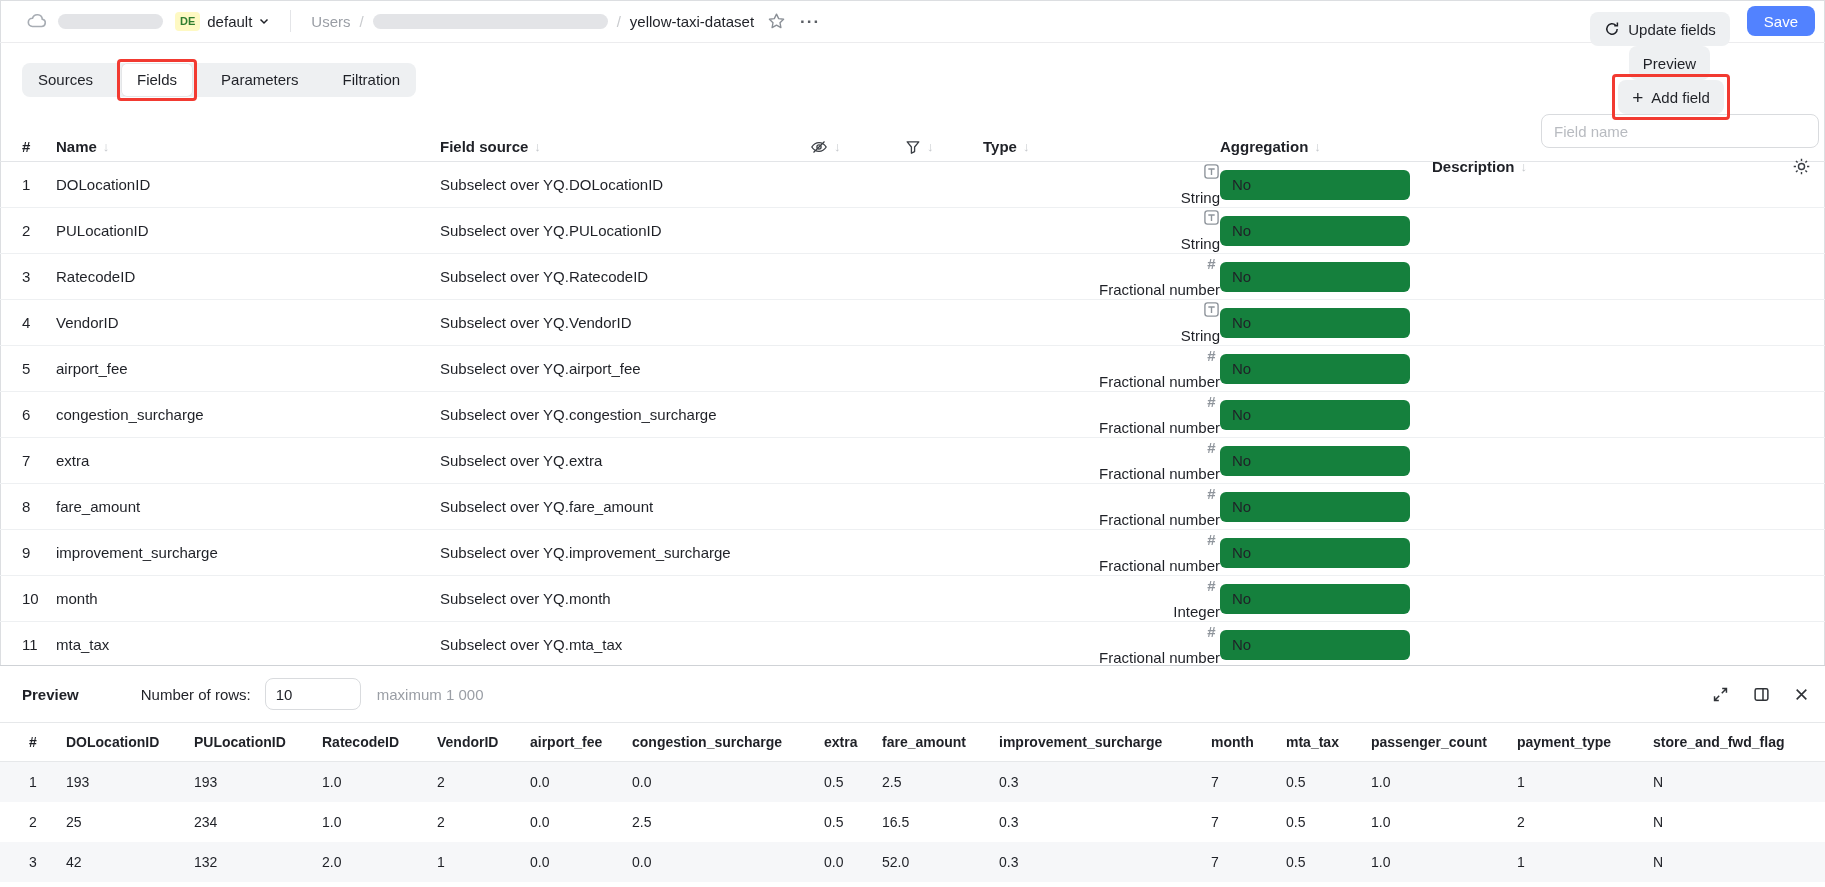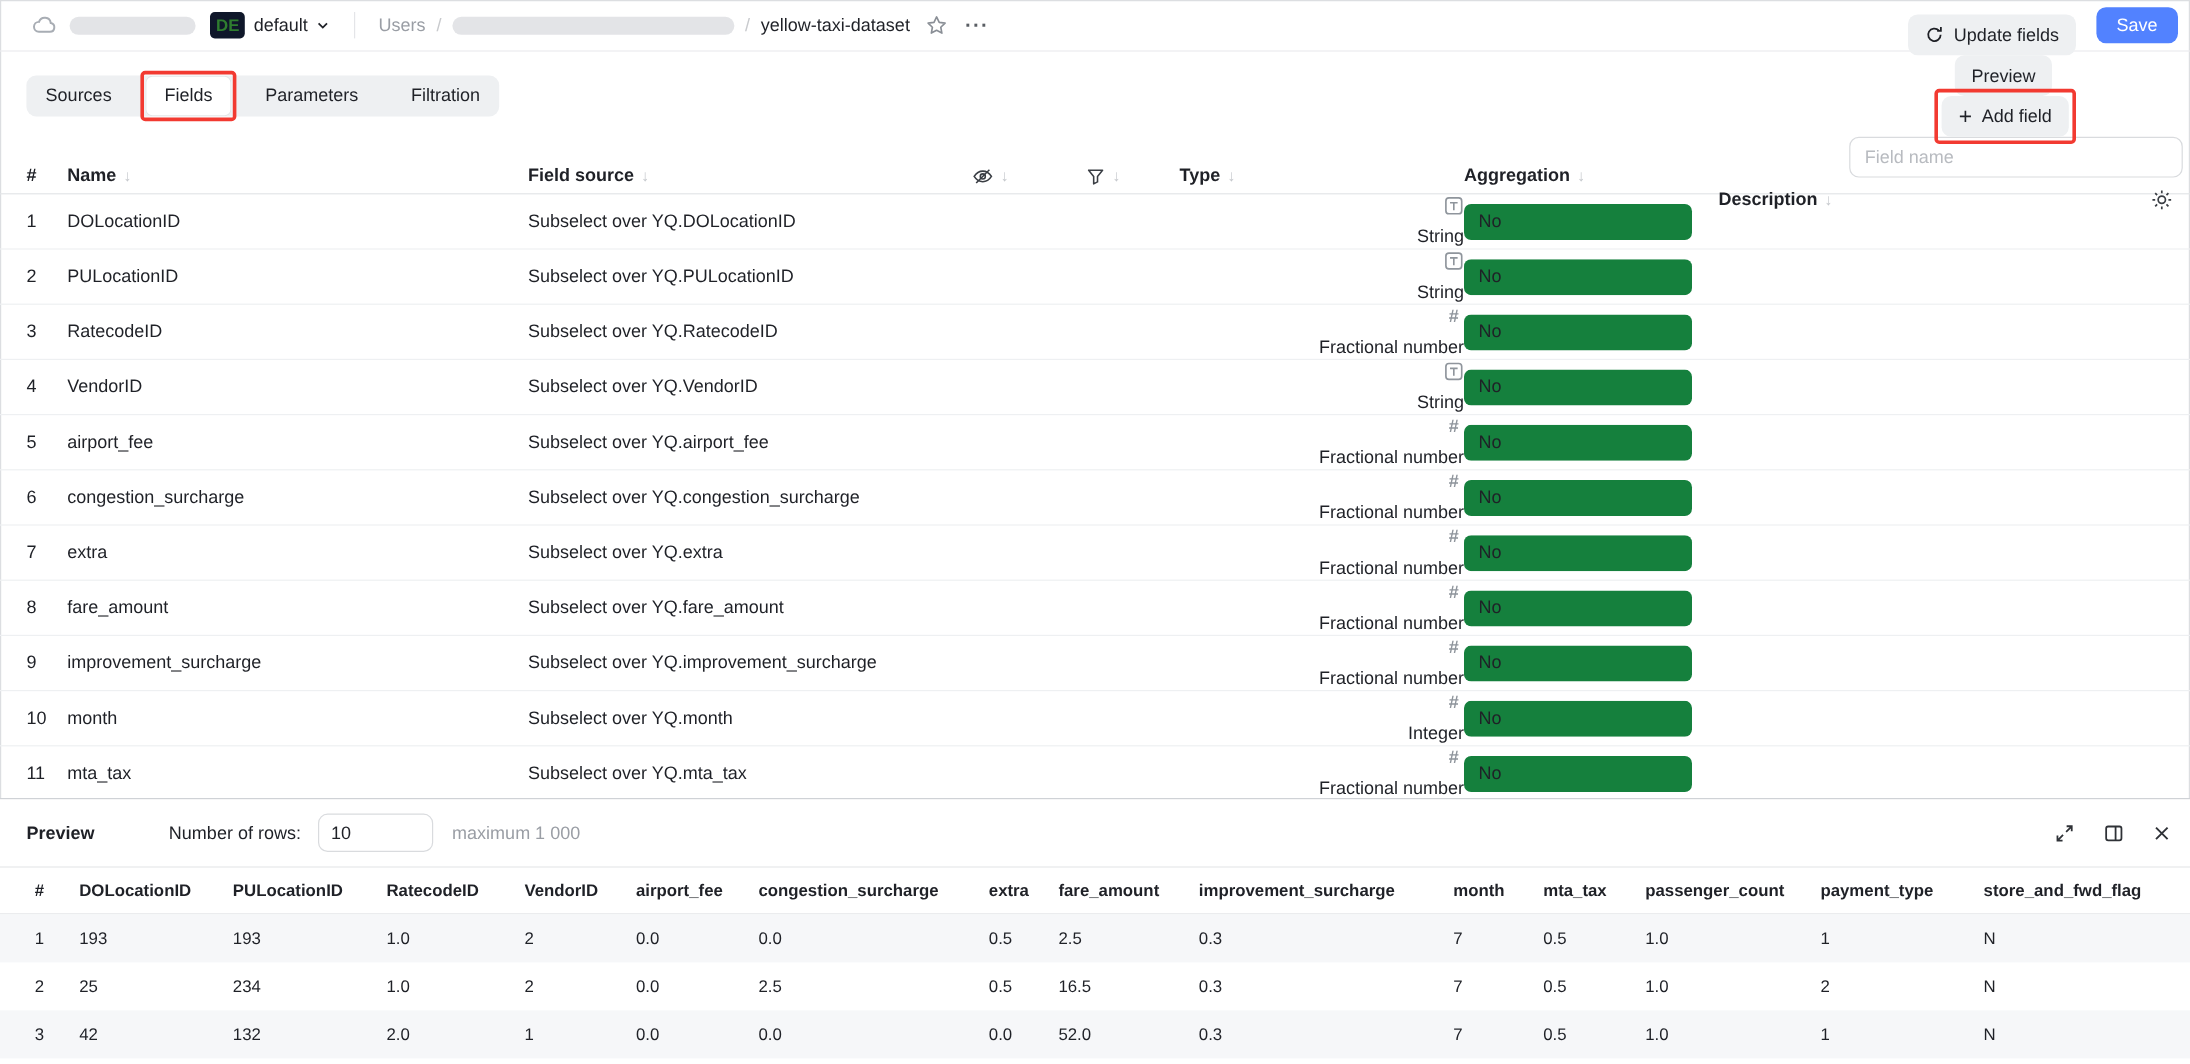--- a/index.html
+++ b/index.html
@@ -8,21 +8,21 @@
     background:#ffffff;color:#1f2127;
     font-family:"Liberation Sans", sans-serif;
     box-shadow:inset 0 0 0 1px #dcdee1;
   }
   svg{display:block;}
   
   .app-header{height:42px;display:flex;align-items:center;padding:0 10px 0 26px;border-bottom:1px solid #ececee;}
   .redact{background:#e3e4e7;border-radius:8px;height:15px;display:inline-block;}
   .redact.r1{width:105px;margin:0 12px 0 10px;}
   .redact.r2{width:235px;}
-  .tenant-badge{background:#0f172a;color:#2f7d2f;font-size:14px;font-weight:bold;line-height:1;padding:4px 5px;border-radius:4px;margin-right:7px;}
+  .tenant-badge{background:#fef9c3;color:#2f7d2f;font-size:11px;font-weight:bold;line-height:1;padding:4px 5px;border-radius:4px;margin-right:7px;}
   .tenant-switch{display:flex;align-items:center;cursor:pointer;}
   .tenant-name{font-size:15px;}
   .chev{margin-left:6px;}
   .vdiv{width:1px;height:22px;background:#e4e5e8;margin:0 20px;}
   .crumbs{display:flex;align-items:center;font-size:15px;}
   .crumb-root{color:#9a9ea5;}
   .crumb-sep{color:#c8cacd;margin:0 9px;}
   .star-btn{margin-left:13px;cursor:pointer;}
   .more-btn{margin-left:14px;cursor:pointer;color:#5a5e64;font-size:17px;font-weight:bold;letter-spacing:1px;line-height:1;}
   .more-btn::before{content:"\00B7\00B7\00B7";}

